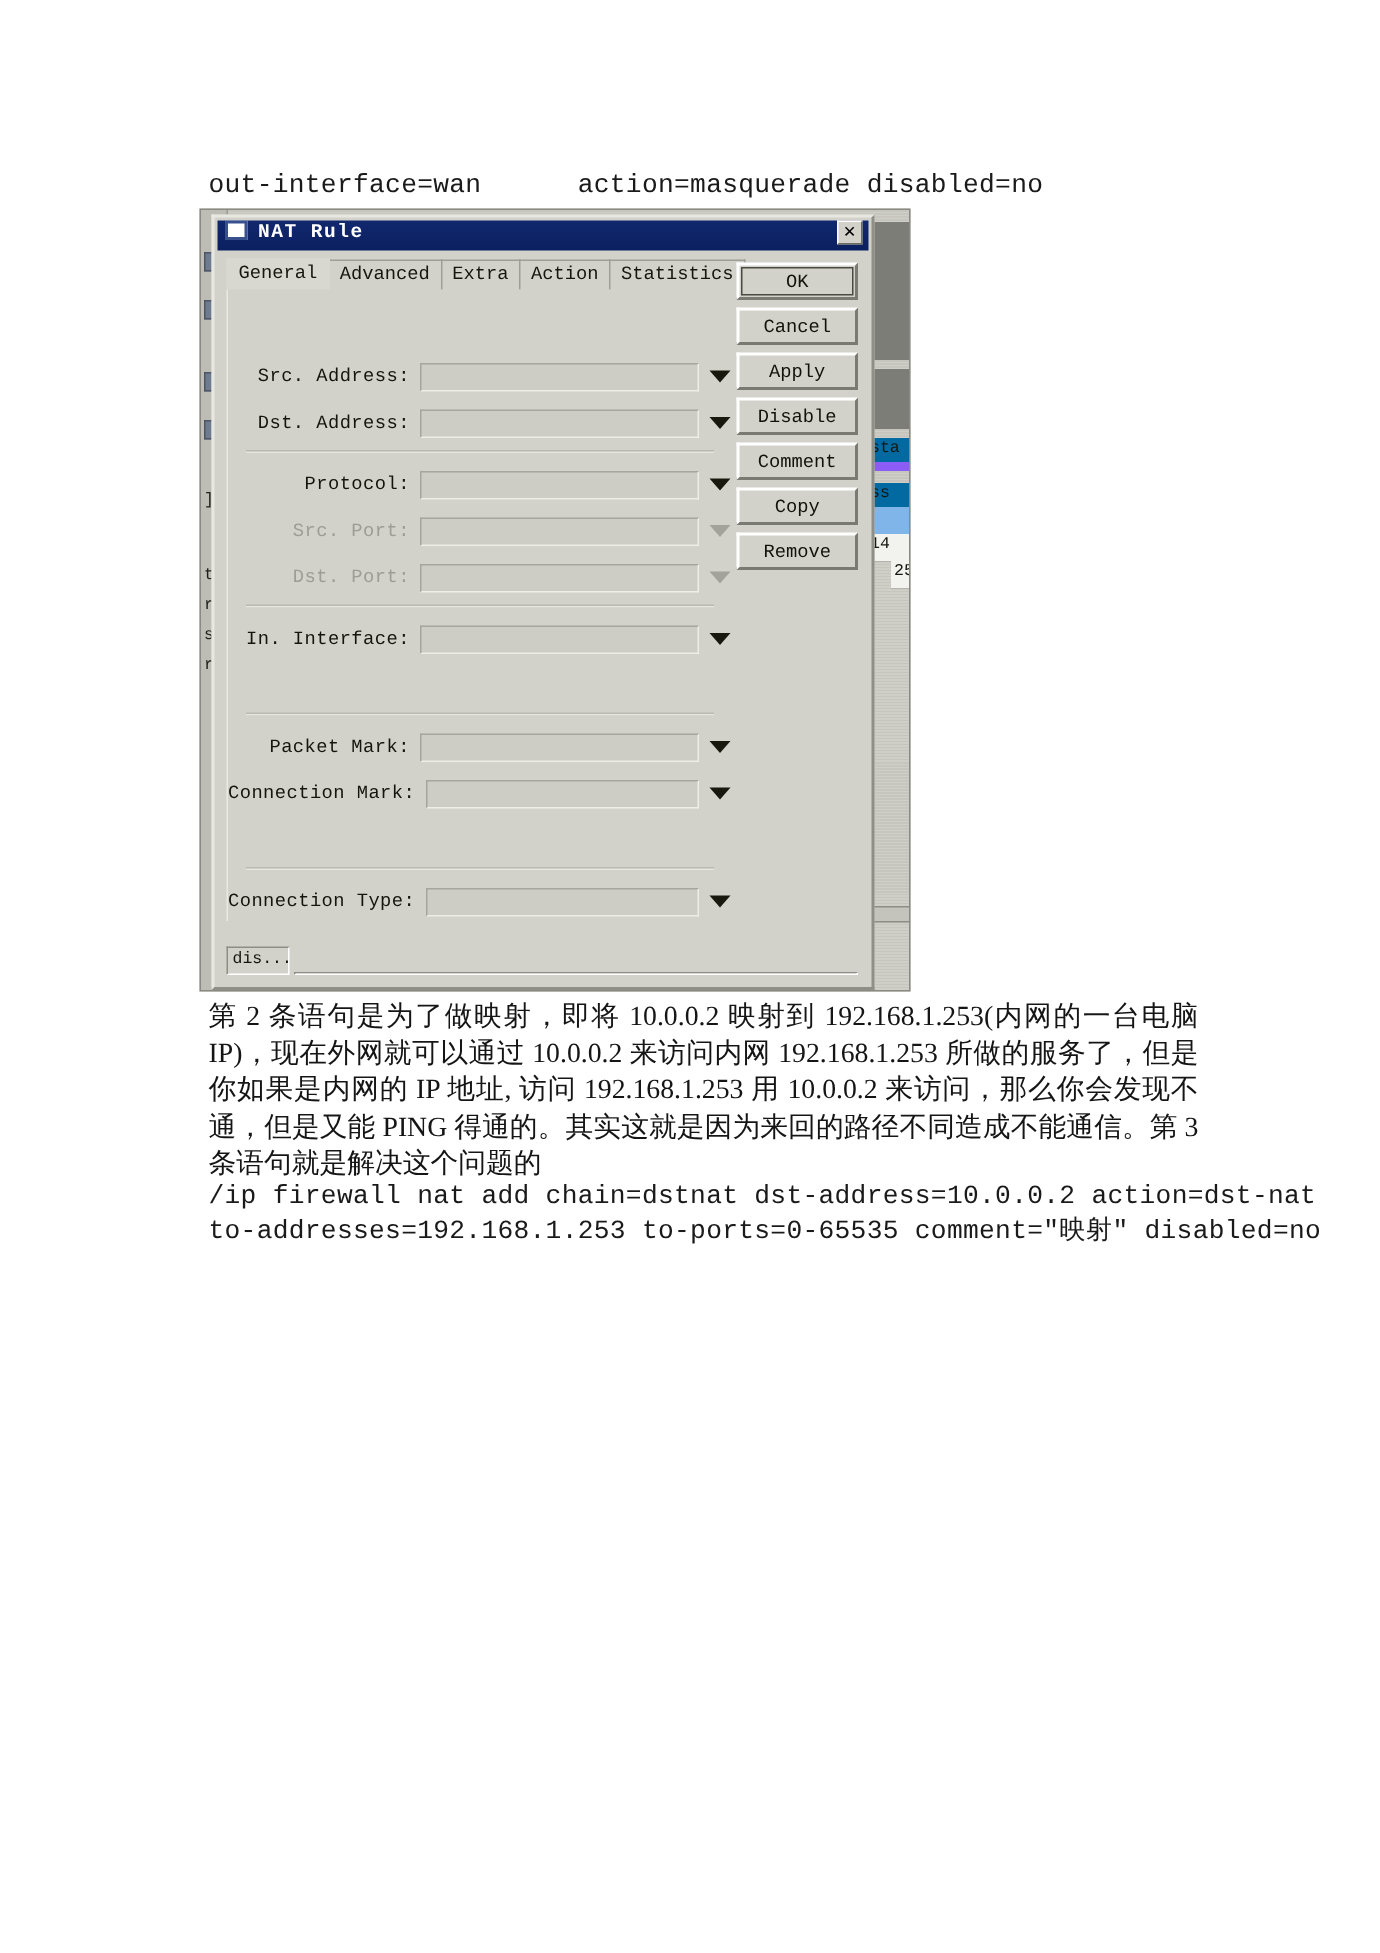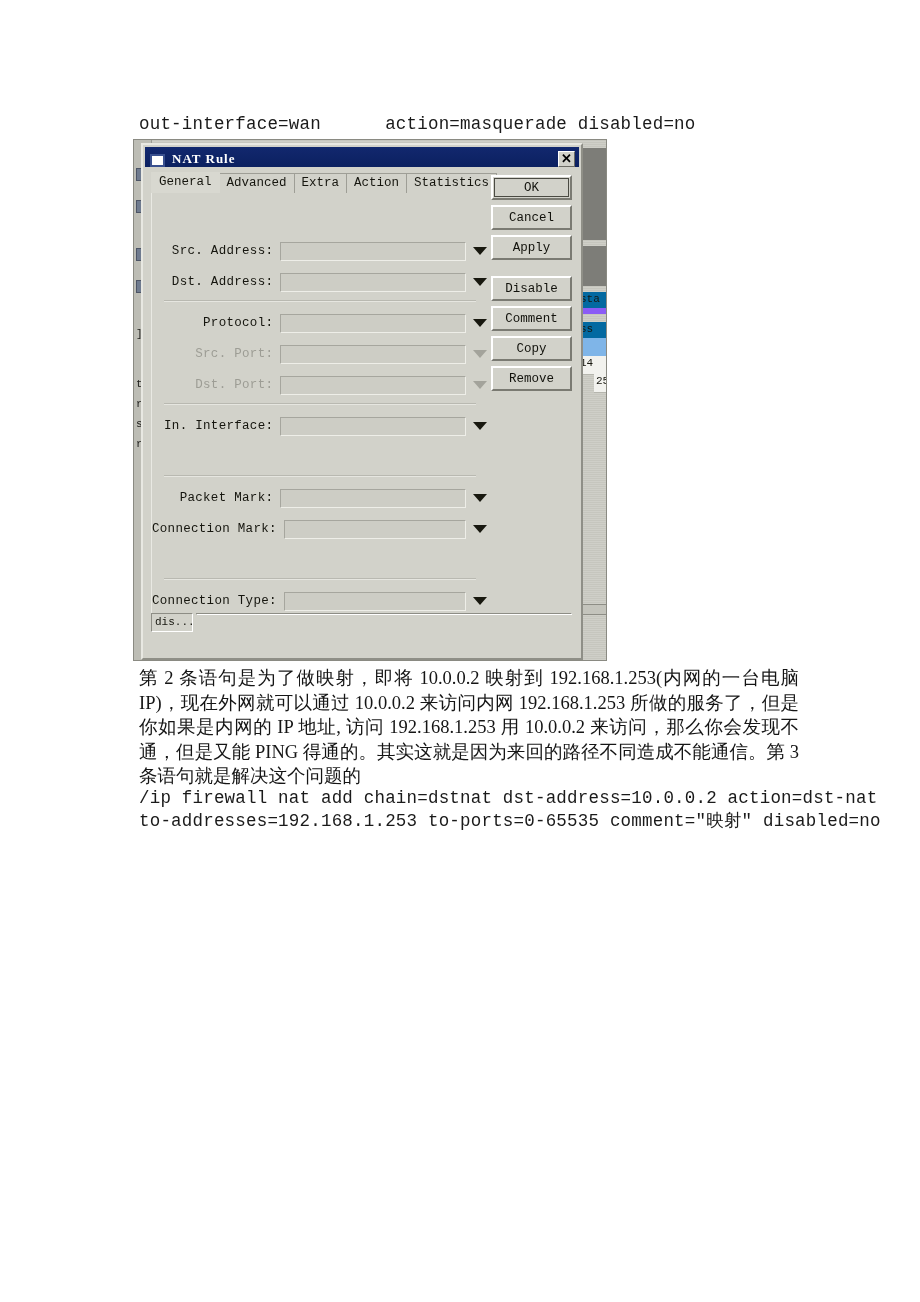--- a/index.html
+++ b/index.html
@@ -122,24 +122,23 @@
     box-sizing: border-box;
     font-family: "Liberation Mono", "DejaVu Sans Mono", monospace;
   }
   #nat-titlebar {
     position: absolute;
     left: 2px; top: 2px;
     width: 434px;
     height: 20px;
     background: linear-gradient(to bottom,#12286e 0%,#0b2060 100%);
     display: flex;
-    align-items: flex-end;
+    align-items: flex-start;
     padding: 0 2px;
     box-sizing: border-box;
-    font-family: Liberation Serif, serif;
   }
   #nat-title-icon {
     width: 15px; height: 13px;
     background: #ffffff;
     border: 2px solid #39508f;
     margin-left: 3px;
     margin-right: 7px;
     flex: none;
     box-sizing: border-box;
   }
@@ -343,31 +342,31 @@
     text-align: center;
     padding: 0;
   }
   .nbtn.default {
     border: 2px solid #ffffff;
     border-right-color: #7a7a72;
     border-bottom-color: #7a7a72;
     outline: 1px solid #4a4a42;
     outline-offset: -4px;
   }
-  .nbtn.gap { margin-top: 11px; }
+  .nbtn.gap { }
 
   
   #nat-status {
     position: absolute;
     left: 8px;
     bottom: 8px;
     right: 9px;
     height: 37px;
     display: flex;
-    align-items: flex-start;
+    align-items: flex-end;
   }
   #nat-status-small {
     width: 42px;
     background: #d2d2ca;
     border-top: 1px solid #8d8d85;
     border-left: 1px solid #8d8d85;
     border-right: 1px solid #ffffff;
     border-bottom: 1px solid #ffffff;
     box-sizing: border-box;
     font-size: 11px;

